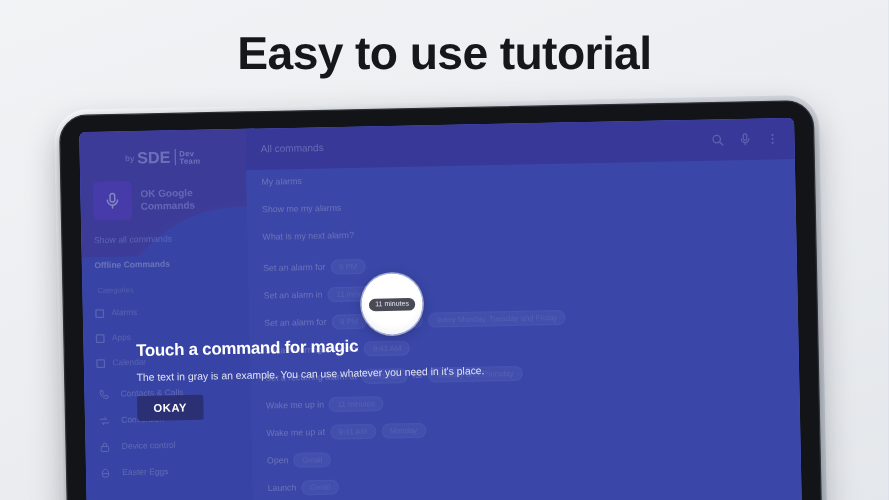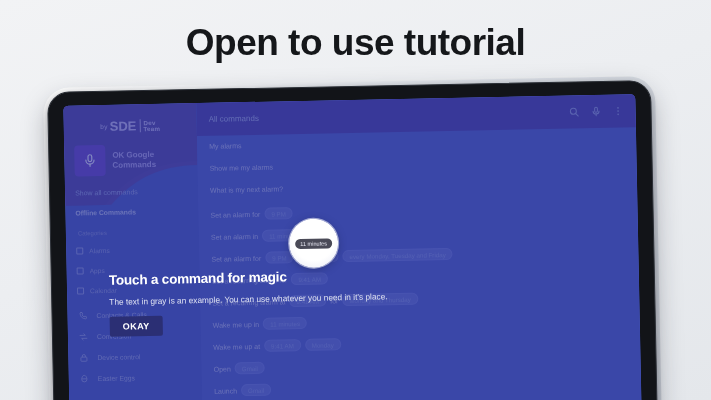--- a/index.html
+++ b/index.html
@@ -145,21 +145,21 @@
   }
   #okay-btn {
     position:absolute; z-index:23; left:42px; top:212px;
     background:#2b2f74; color:#ffffff; font-size:9px; font-weight:bold;
     padding:5px 13px; border-radius:2px; letter-spacing:.4px;
   }
 </style>
 </head>
 <body>
 
-<div id="headline">Open to use tutorial</div>
+<div id="headline">Easy to use tutorial</div>
 
 <div id="tablet">
   <div id="tablet-edge"></div>
   <div id="tablet-bezel"></div>
 
   <div id="screen">
     <div id="app">
 
       <div id="sidebar">
 

